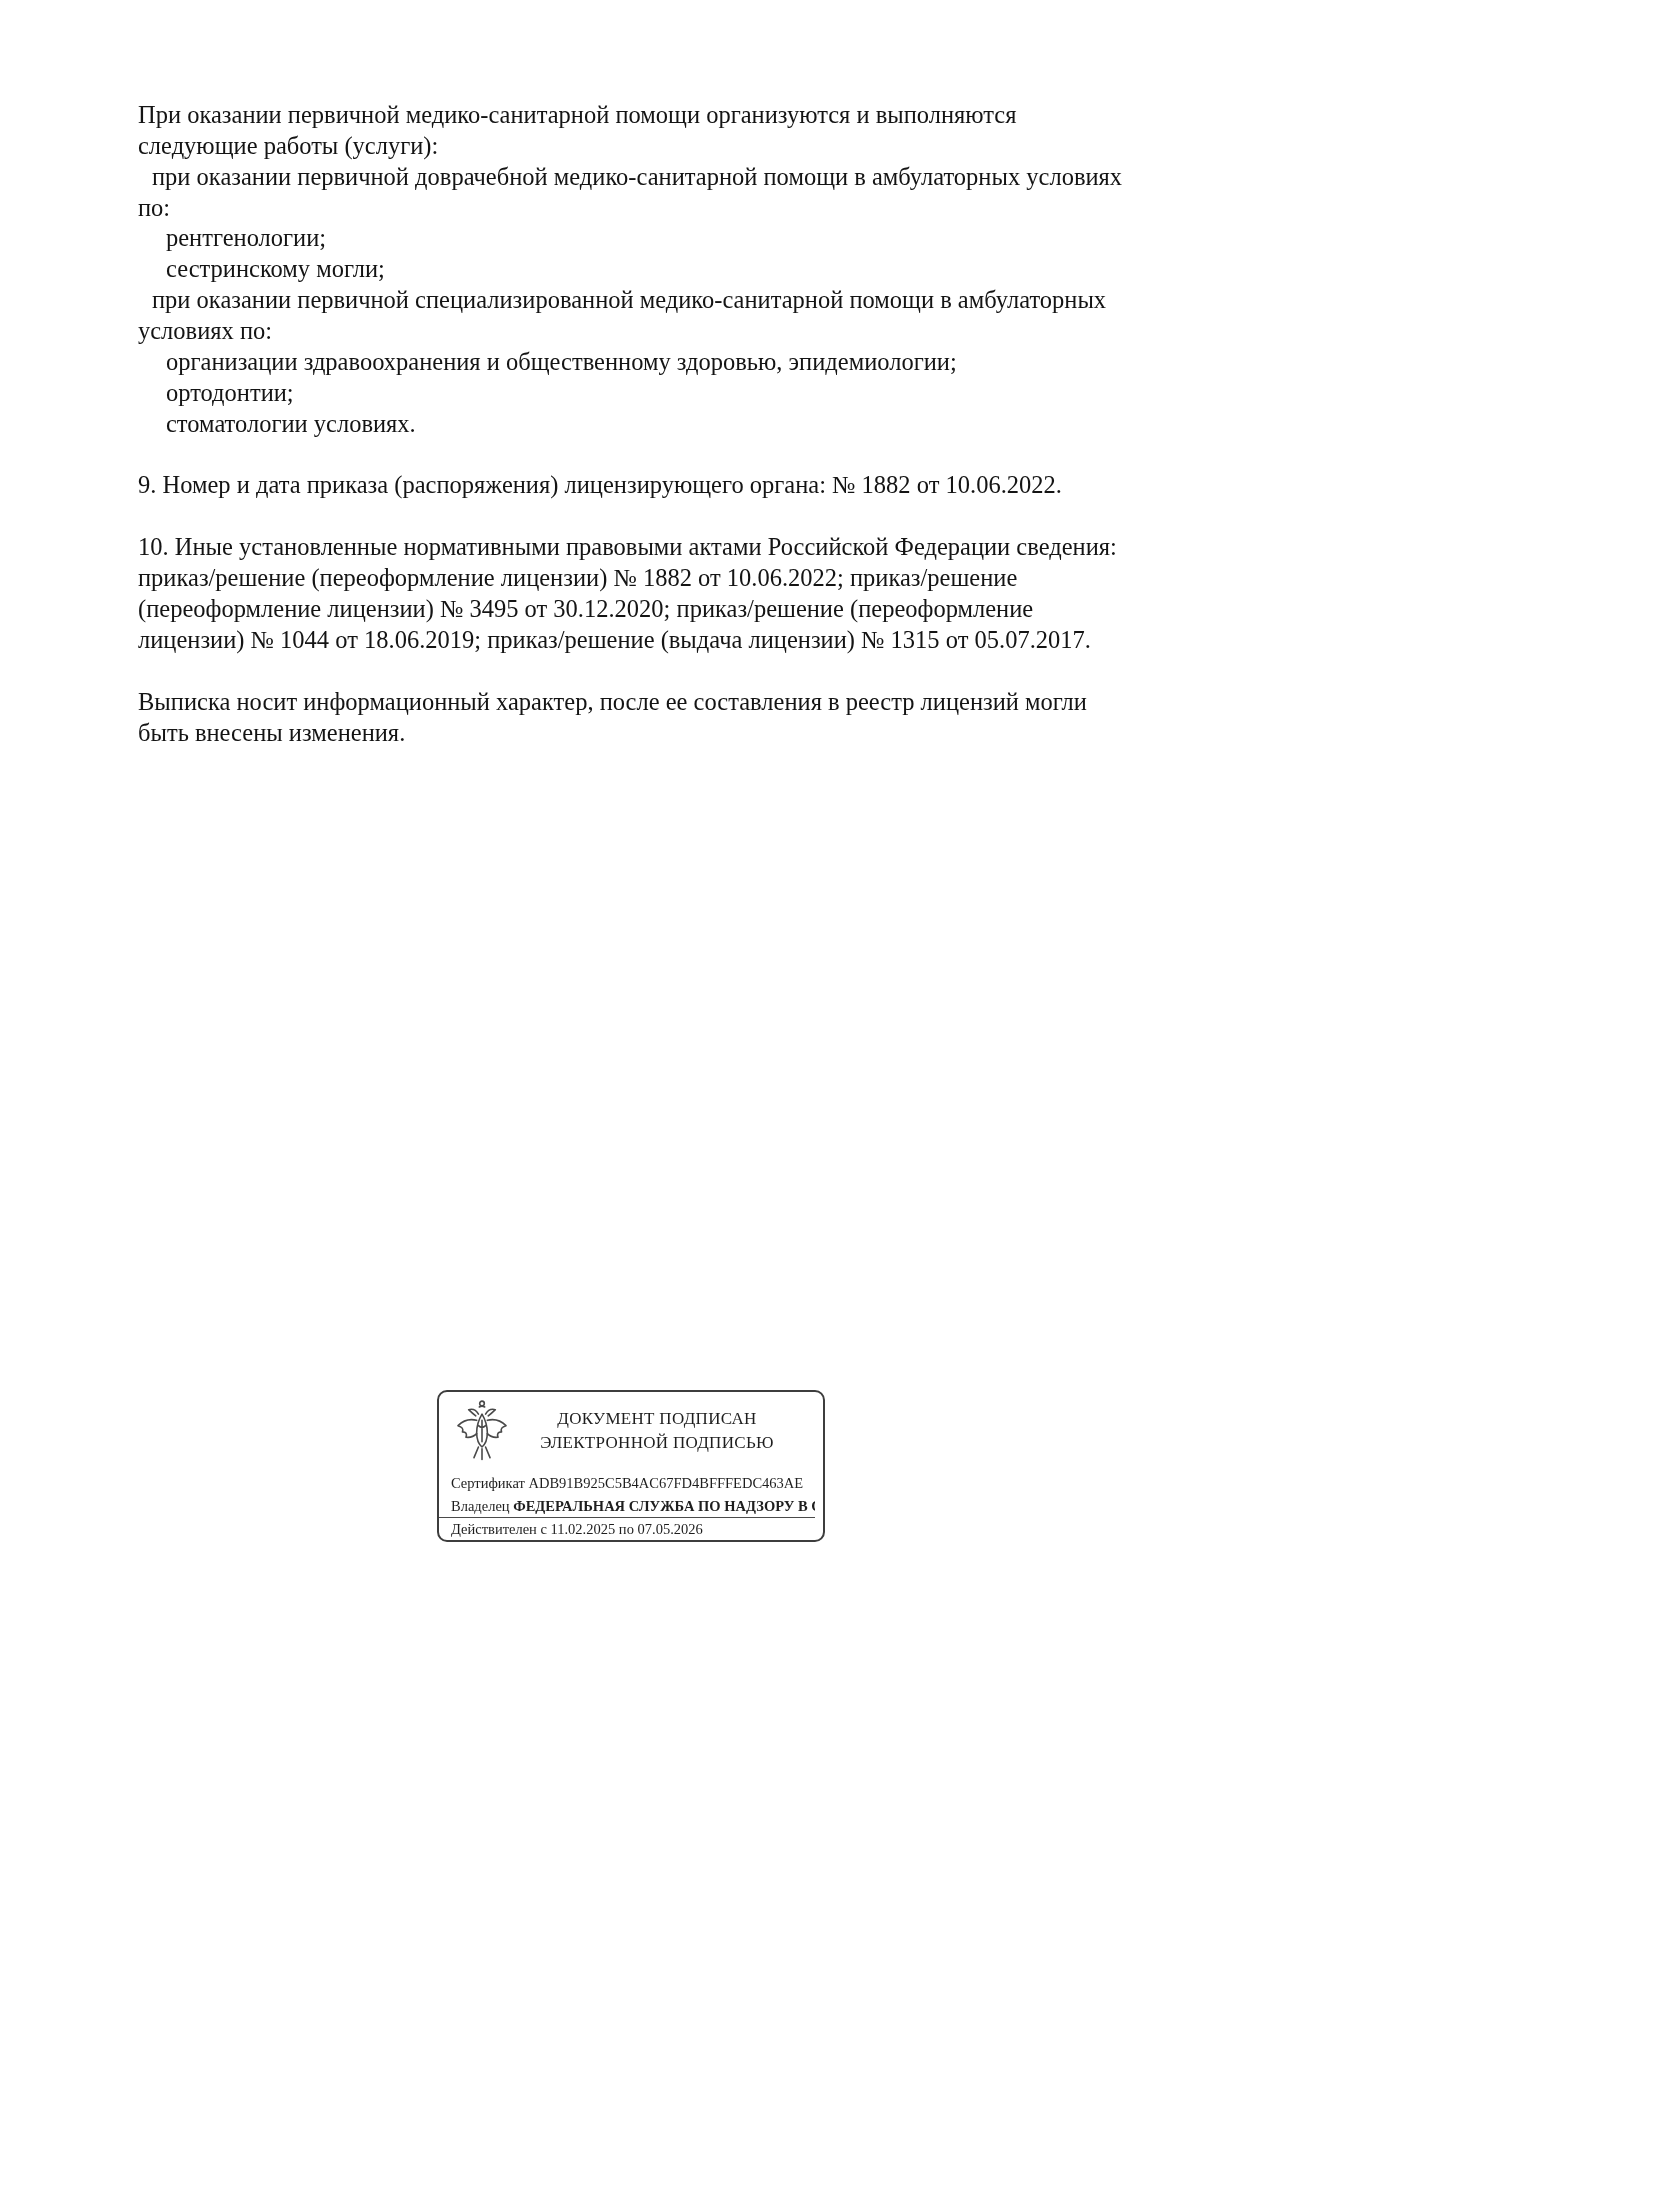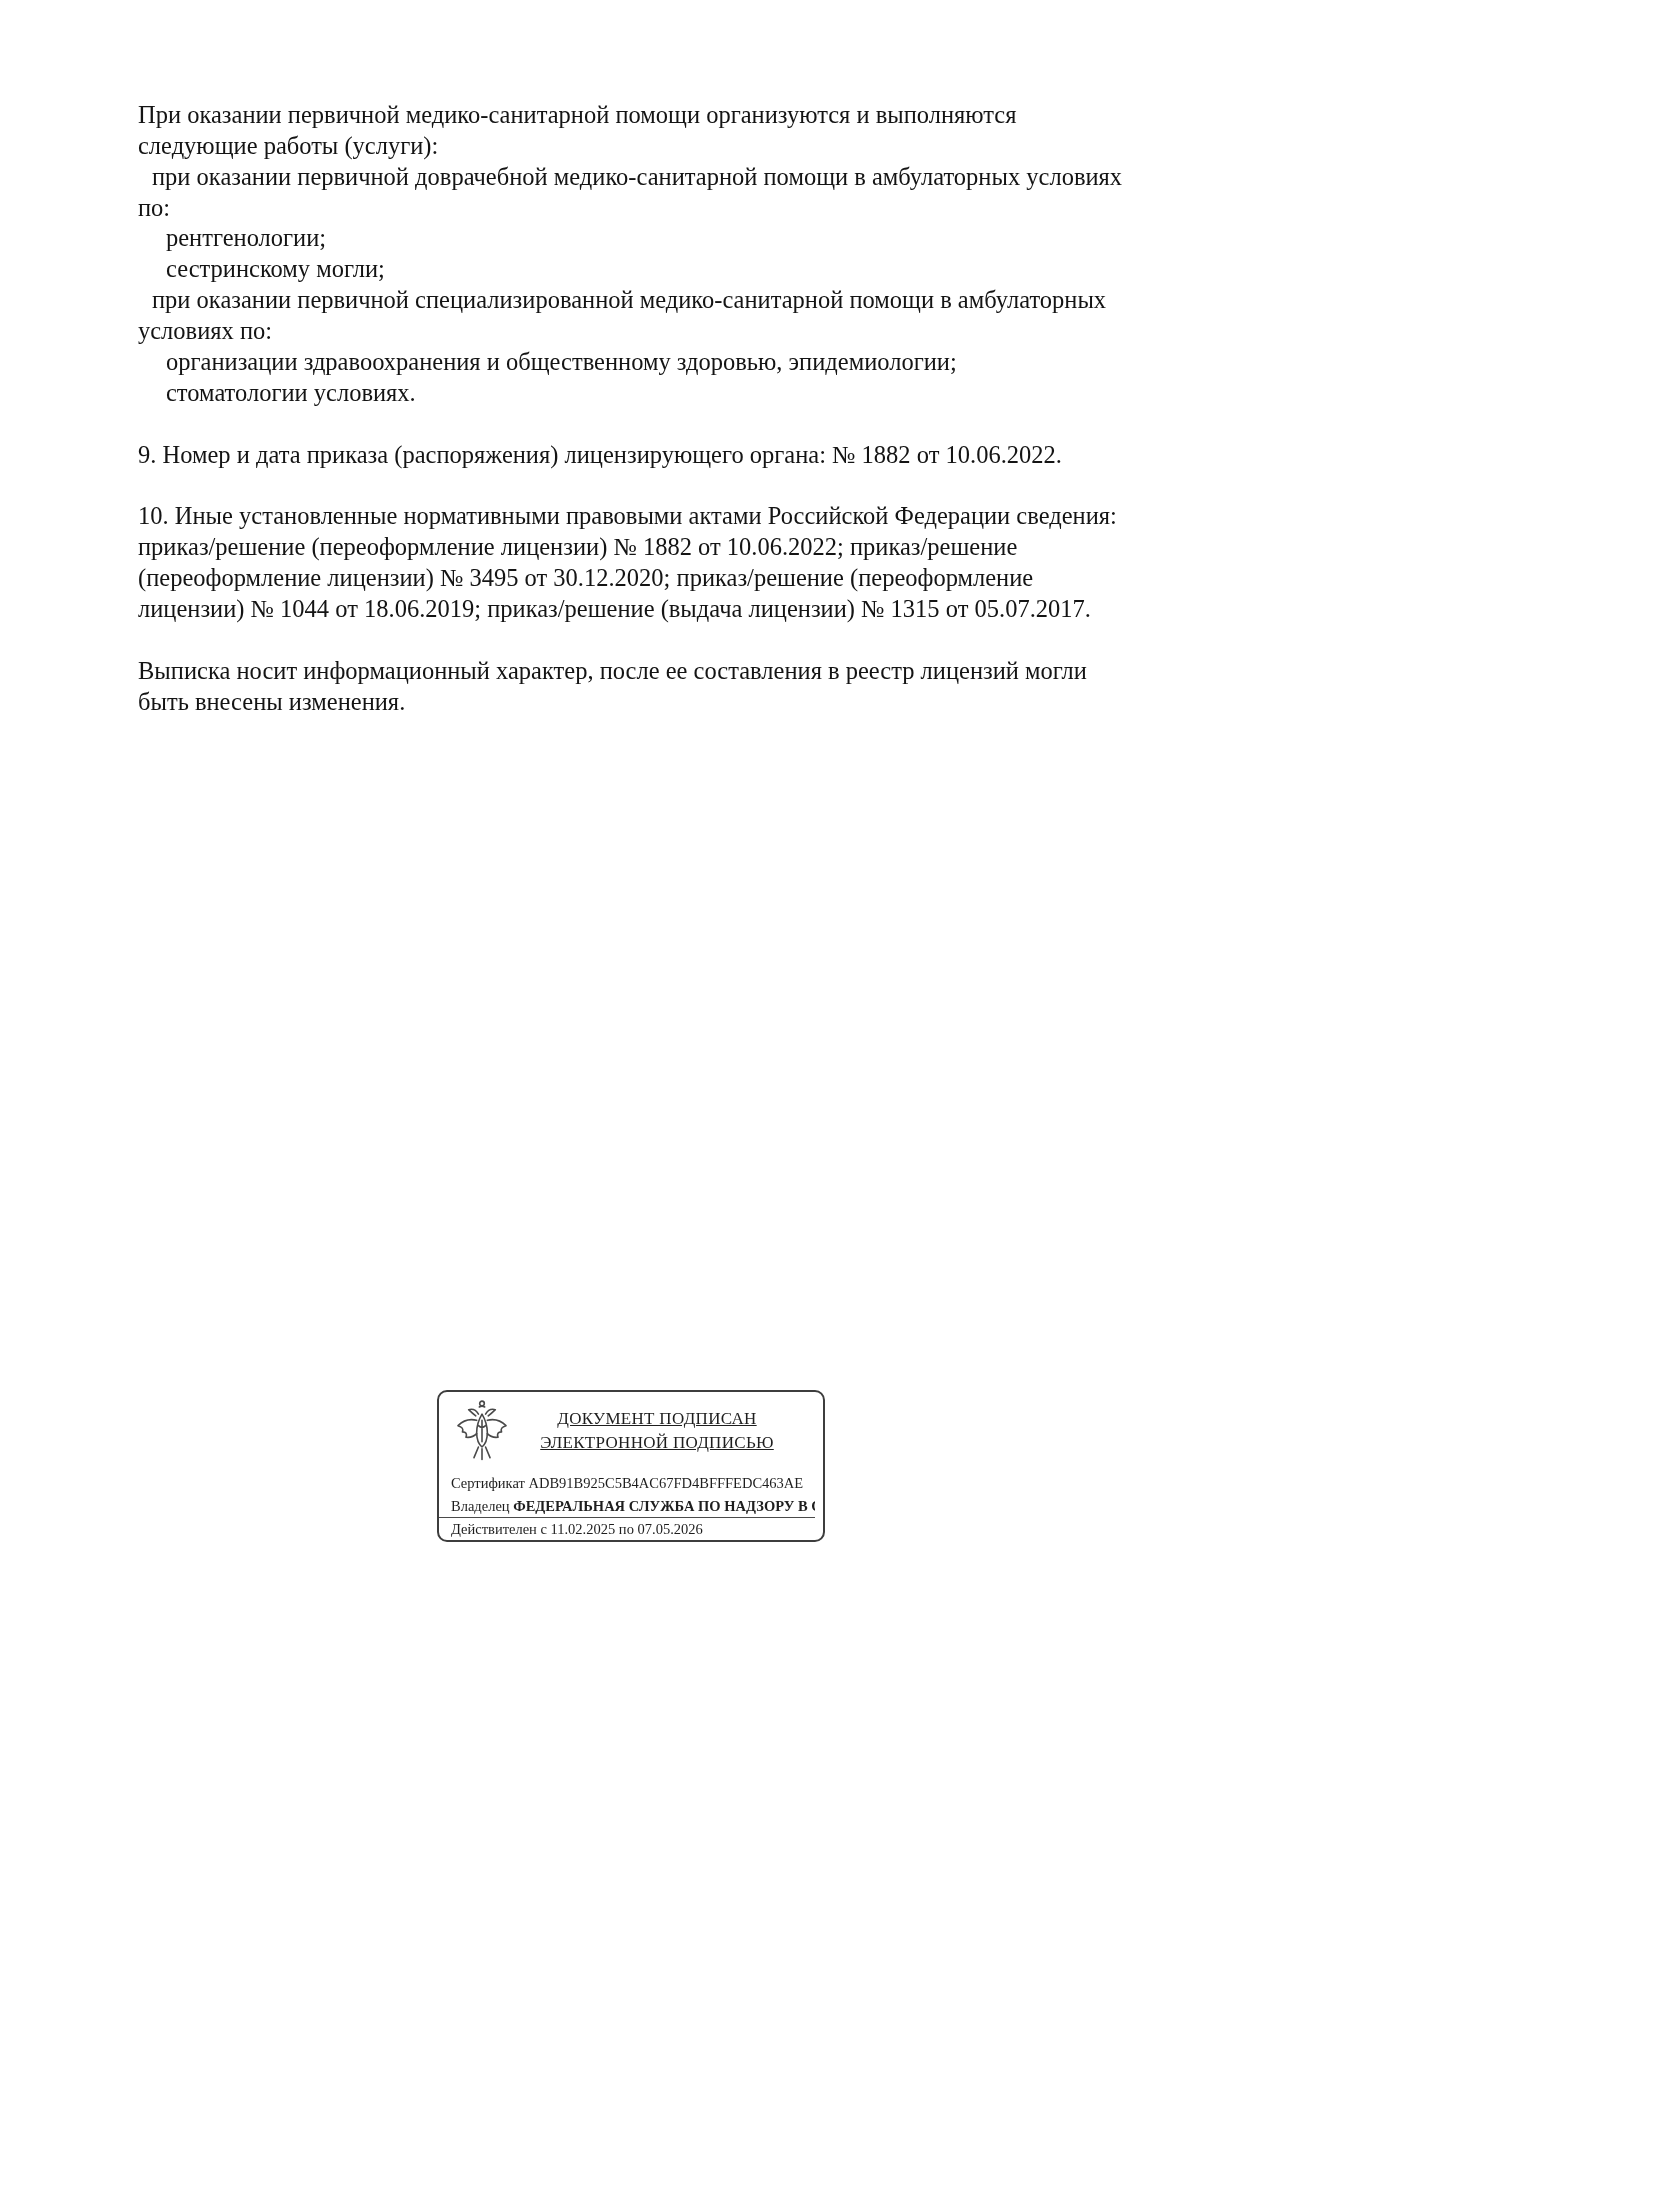--- a/index.html
+++ b/index.html
@@ -37,21 +37,20 @@
     background:#ffffff;
     color:#1e1e1e;
     overflow:hidden;
   }
   .stamp-top {
     display:flex;
     align-items:center;
     padding:8px 12px 4px 16px;
     height:74px;
     box-sizing:border-box;
-    text-decoration:underline;
   }
   .emblem { flex:0 0 auto; width:54px; height:64px; }
   .emblem svg { display:block; width:54px; height:64px; }
   .stamp-title {
     flex:1 1 auto;
     text-align:center;
     font-size:17px;
     line-height:1.4;
     letter-spacing:0.3px;
     color:#1e1e1e;
@@ -82,20 +81,21 @@
       <p class="para indent-1">при оказании первичной доврачебной медико-санитарной помощи в амбулаторных условиях по:</p>
 
       <p class="para indent-2">рентгенологии;</p>
 
       <p class="para indent-2">сестринскому могли;</p>
 
       <p class="para indent-1">при оказании первичной специализированной медико-санитарной помощи в амбулаторных условиях по:</p>
 
       <p class="para indent-2">организации здравоохранения и общественному здоровью, эпидемиологии;</p>
 
+      <p class="para indent-2">ортодонтии;</p>
 
       <p class="para indent-2">стоматологии условиях.</p>
 
       <p class="para gap">9. Номер и дата приказа (распоряжения) лицензирующего органа: № 1882 от 10.06.2022.</p>
 
       <p class="para gap">10. Иные установленные нормативными правовыми актами Российской Федерации сведения: приказ/решение (переоформление лицензии) № 1882 от 10.06.2022; приказ/решение (переоформление лицензии) № 3495 от 30.12.2020; приказ/решение (переоформление лицензии) № 1044 от 18.06.2019; приказ/решение (выдача лицензии) № 1315 от 05.07.2017.</p>
 
       <p class="para gap">Выписка носит информационный характер, после ее составления в реестр лицензий могли быть внесены изменения.</p>
     </div>
 

